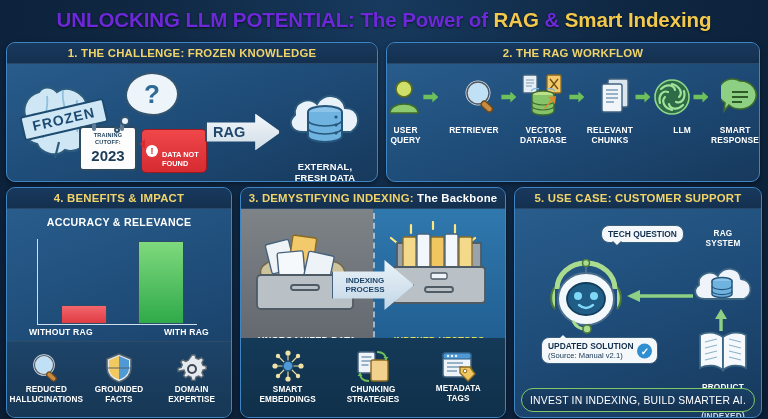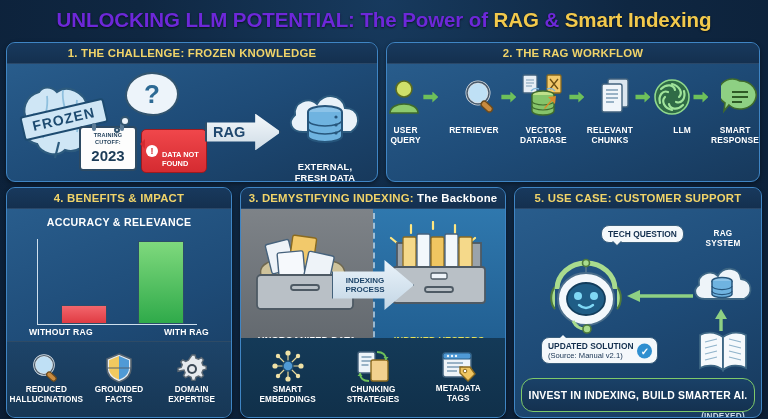--- a/index.html
+++ b/index.html
@@ -323,26 +323,26 @@
   .uc-lab.man  { left: 168px; top: 164px; width: 80px; }
   .uc-lab.man .dim { color: #cbd9e6; font-weight: bold; }
   .uc-arrow-h {
     position: absolute; left: 112px; top: 81px; width: 66px; height: 12px;
   }
   .uc-arrow-v {
     position: absolute; left: 199px; top: 100px; width: 14px; height: 22px;
   }
   .footer-banner {
     position: absolute; left: 6px; right: 6px; bottom: 5px;
-    height: 34px;
+    height: 24px;
     border: 1.5px solid #7ec96a;
     border-radius: 12px;
     background: linear-gradient(180deg,#1a4168,#143150);
     display: flex; align-items: center; justify-content: center;
-    font-size: 10.4px; font-weight: bold; letter-spacing: .2px;
+    font-size: 10.4px; font-weight: normal; letter-spacing: .2px;
     color: #fff;
   }
   .uc-inner { position: absolute; left: 0; right: 0; top: 0; bottom: 32px; }
 </style>
 </head>
 <body>
 
 <div class="title-bar">
   <div class="title-text">
     <span class="t-white">UNLOCKING LLM POTENTIAL: The Power of </span><span class="t-gold">RAG</span><span class="t-white"> &amp; </span><span class="t-gold">Smart Indexing</span>

